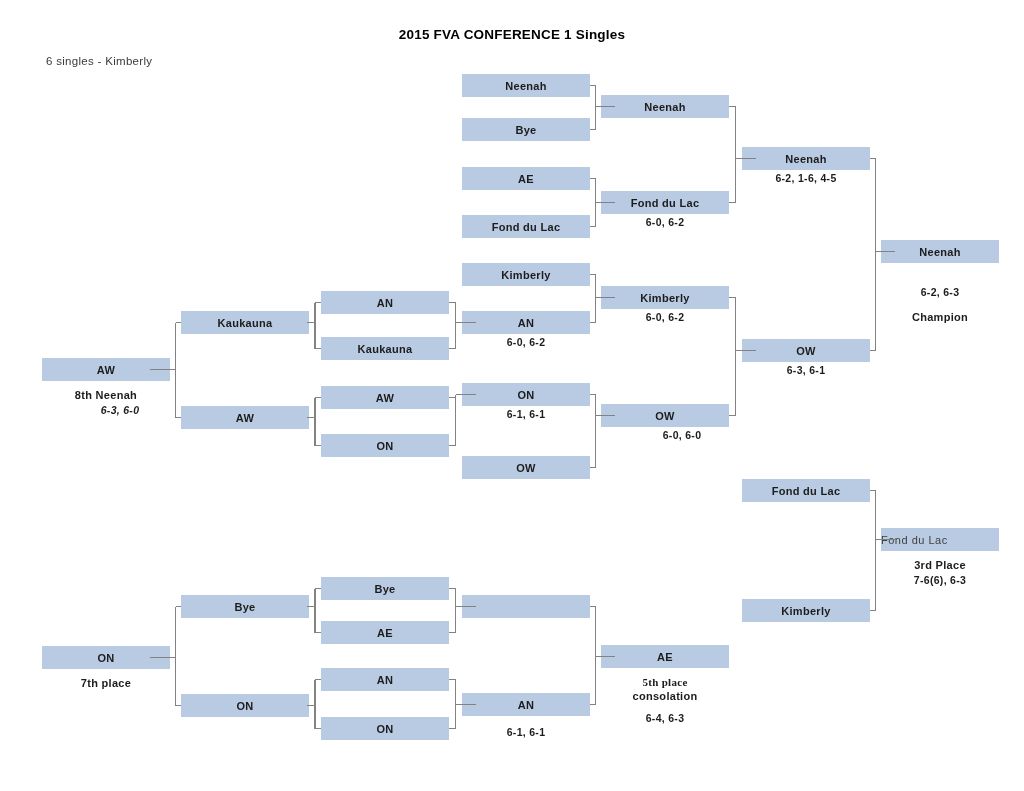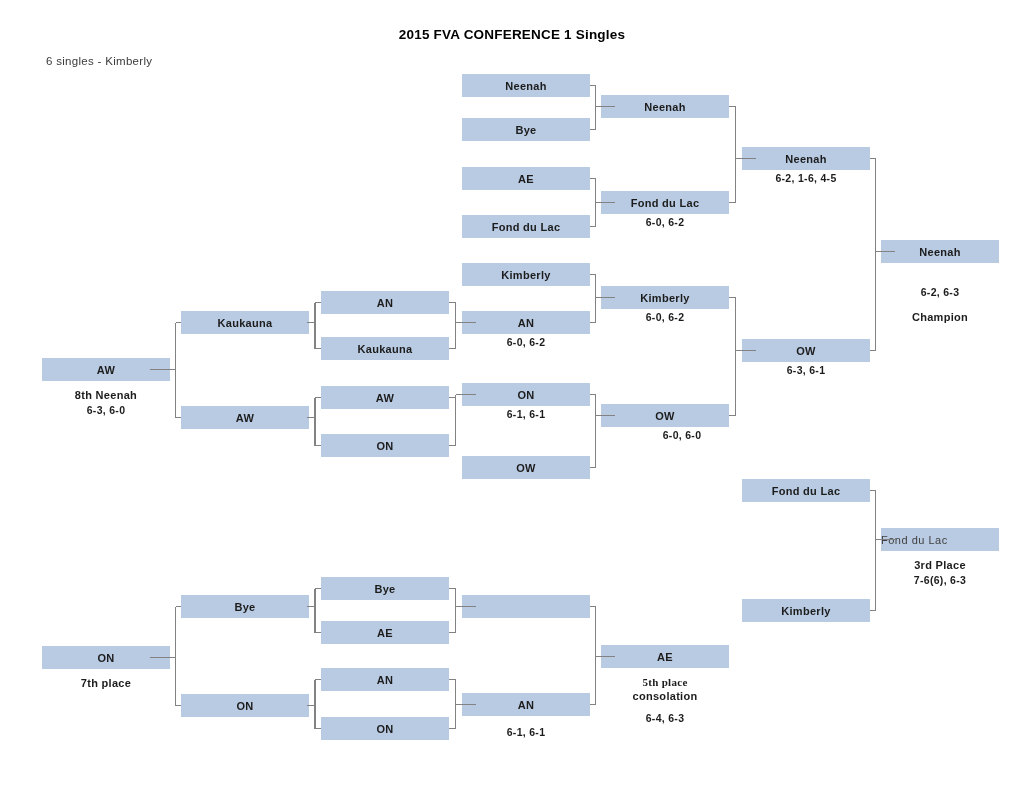--- a/index.html
+++ b/index.html
@@ -61,21 +61,21 @@
     <div class="bracket-text note" style="left: 881px; top: 271px; width: 118px; margin-top: 40px;">Champion</div>
     <div class="bracket-text" style="left: 881px; top: 286px; width: 118px;">6-2, 6-3</div>
     <div class="team-box" style="left: 321px; top: 291px; width: 128px; height: 23px;">AN</div>
     <div class="team-box" style="left: 321px; top: 337px; width: 128px; height: 23px;">Kaukauna</div>
     <div class="team-box" style="left: 321px; top: 386px; width: 128px; height: 23px;">AW</div>
     <div class="team-box" style="left: 321px; top: 434px; width: 128px; height: 23px;">ON</div>
     <div class="team-box" style="left: 181px; top: 311px; width: 128px; height: 23px;">Kaukauna</div>
     <div class="team-box" style="left: 181px; top: 406px; width: 128px; height: 23px;">AW</div>
     <div class="team-box" style="left: 42px; top: 358px; width: 128px; height: 23px;">AW</div>
     <div class="bracket-text note" style="left: 42px; top: 389px; width: 128px;">8th Neenah</div>
-    <div class="bracket-text" style="left: 42px; top: 404px; width: 128px;">6-3, 6-0</div>
+    <div class="bracket-text" style="left: 56px; top: 404px; width: 128px; font-style: italic;">6-3, 6-0</div>
     <div class="team-box" style="left: 321px; top: 577px; width: 128px; height: 23px;">Bye</div>
     <div class="team-box" style="left: 321px; top: 621px; width: 128px; height: 23px;">AE</div>
     <div class="team-box" style="left: 321px; top: 668px; width: 128px; height: 23px;">AN</div>
     <div class="team-box" style="left: 321px; top: 717px; width: 128px; height: 23px;">ON</div>
     <div class="team-box" style="left: 181px; top: 595px; width: 128px; height: 23px;">Bye</div>
     <div class="team-box" style="left: 181px; top: 694px; width: 128px; height: 23px;">ON</div>
     <div class="team-box" style="left: 42px; top: 646px; width: 128px; height: 23px;">ON</div>
     <div class="bracket-text note" style="left: 42px; top: 677px; width: 128px;">7th place</div>
     <div class="team-box" style="left: 462px; top: 595px; width: 128px; height: 23px;"></div>
     <div class="team-box" style="left: 462px; top: 693px; width: 128px; height: 23px;">AN</div>

